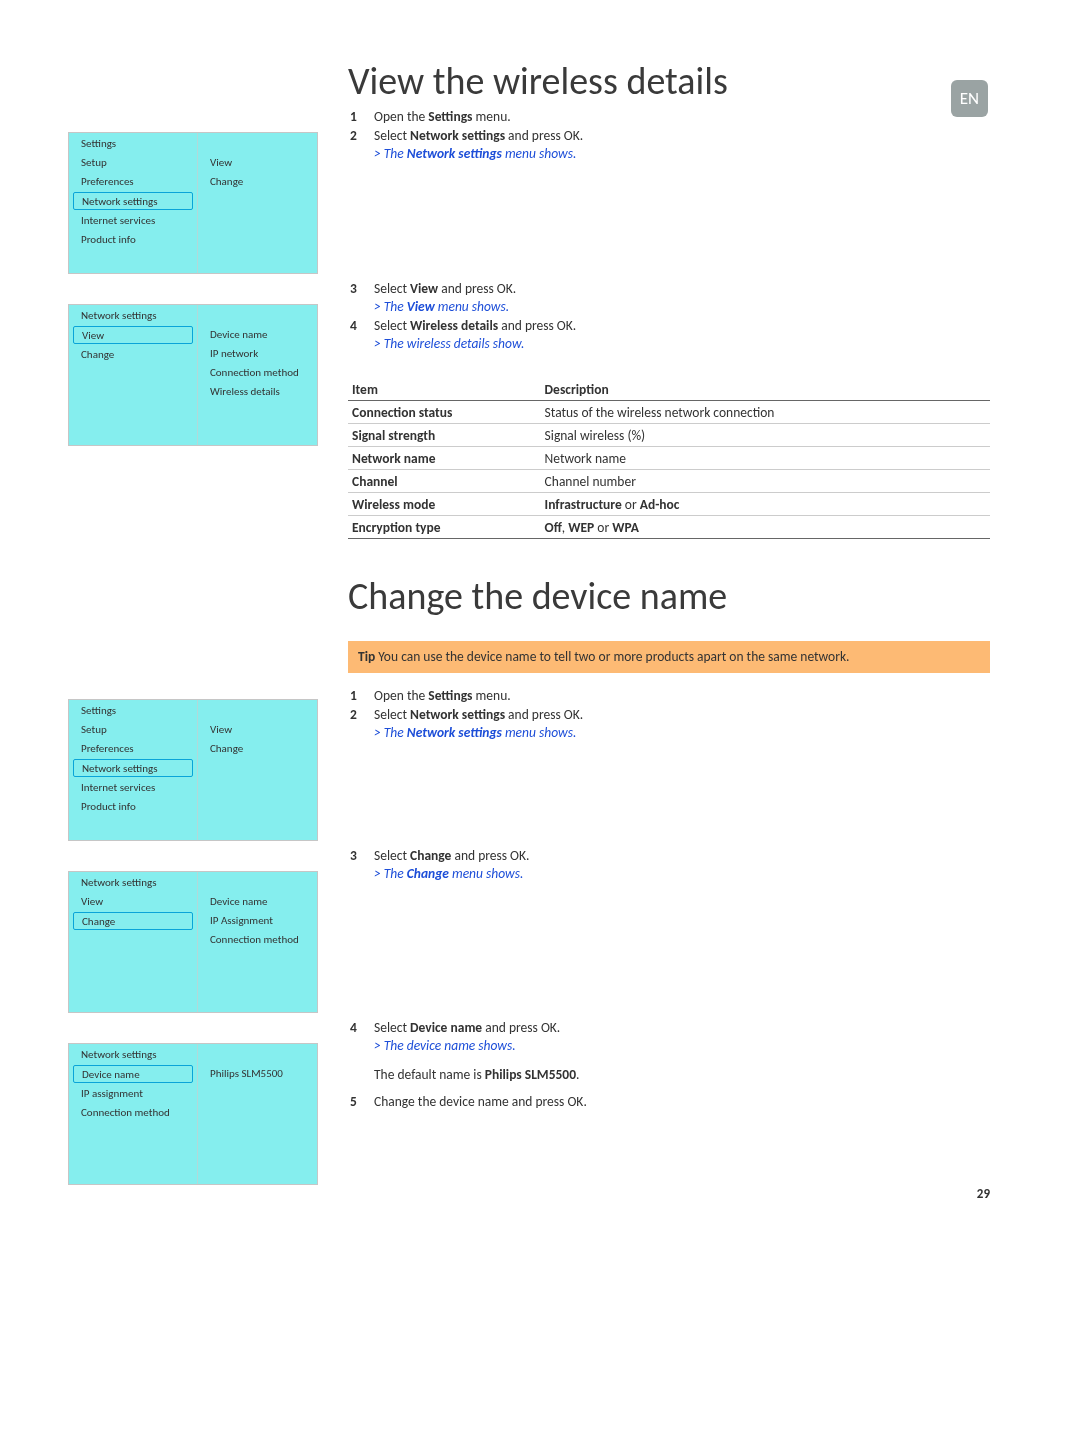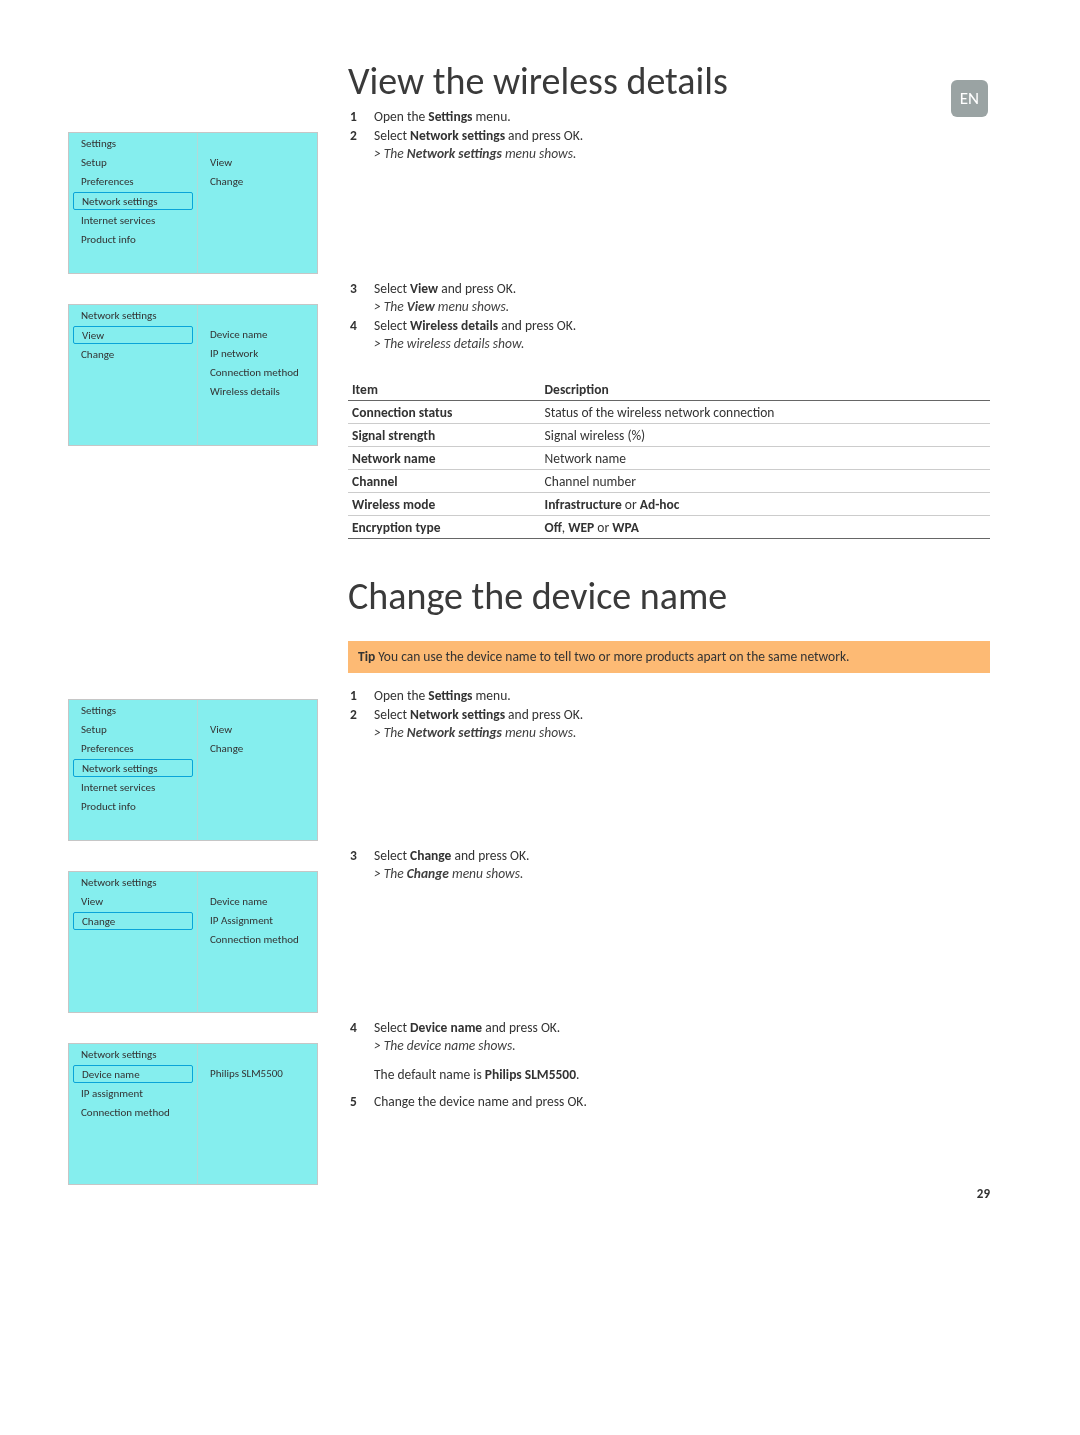--- a/index.html
+++ b/index.html
@@ -86,21 +86,21 @@
   }
   .step-num {
     width: 26px;
     flex-shrink: 0;
     font-weight: bold;
     text-align: left;
     padding-left: 2px;
   }
   .step-body { flex: 1; }
   .result {
-    color: #404040;
+    color: #1d4ed8;
     font-style: italic;
     margin-top: 1px;
   }
   .result::before {
     content: "> ";
     margin-left: 0;
     font-style: italic;
   }
   .b { font-weight: bold; }
   table.details {

